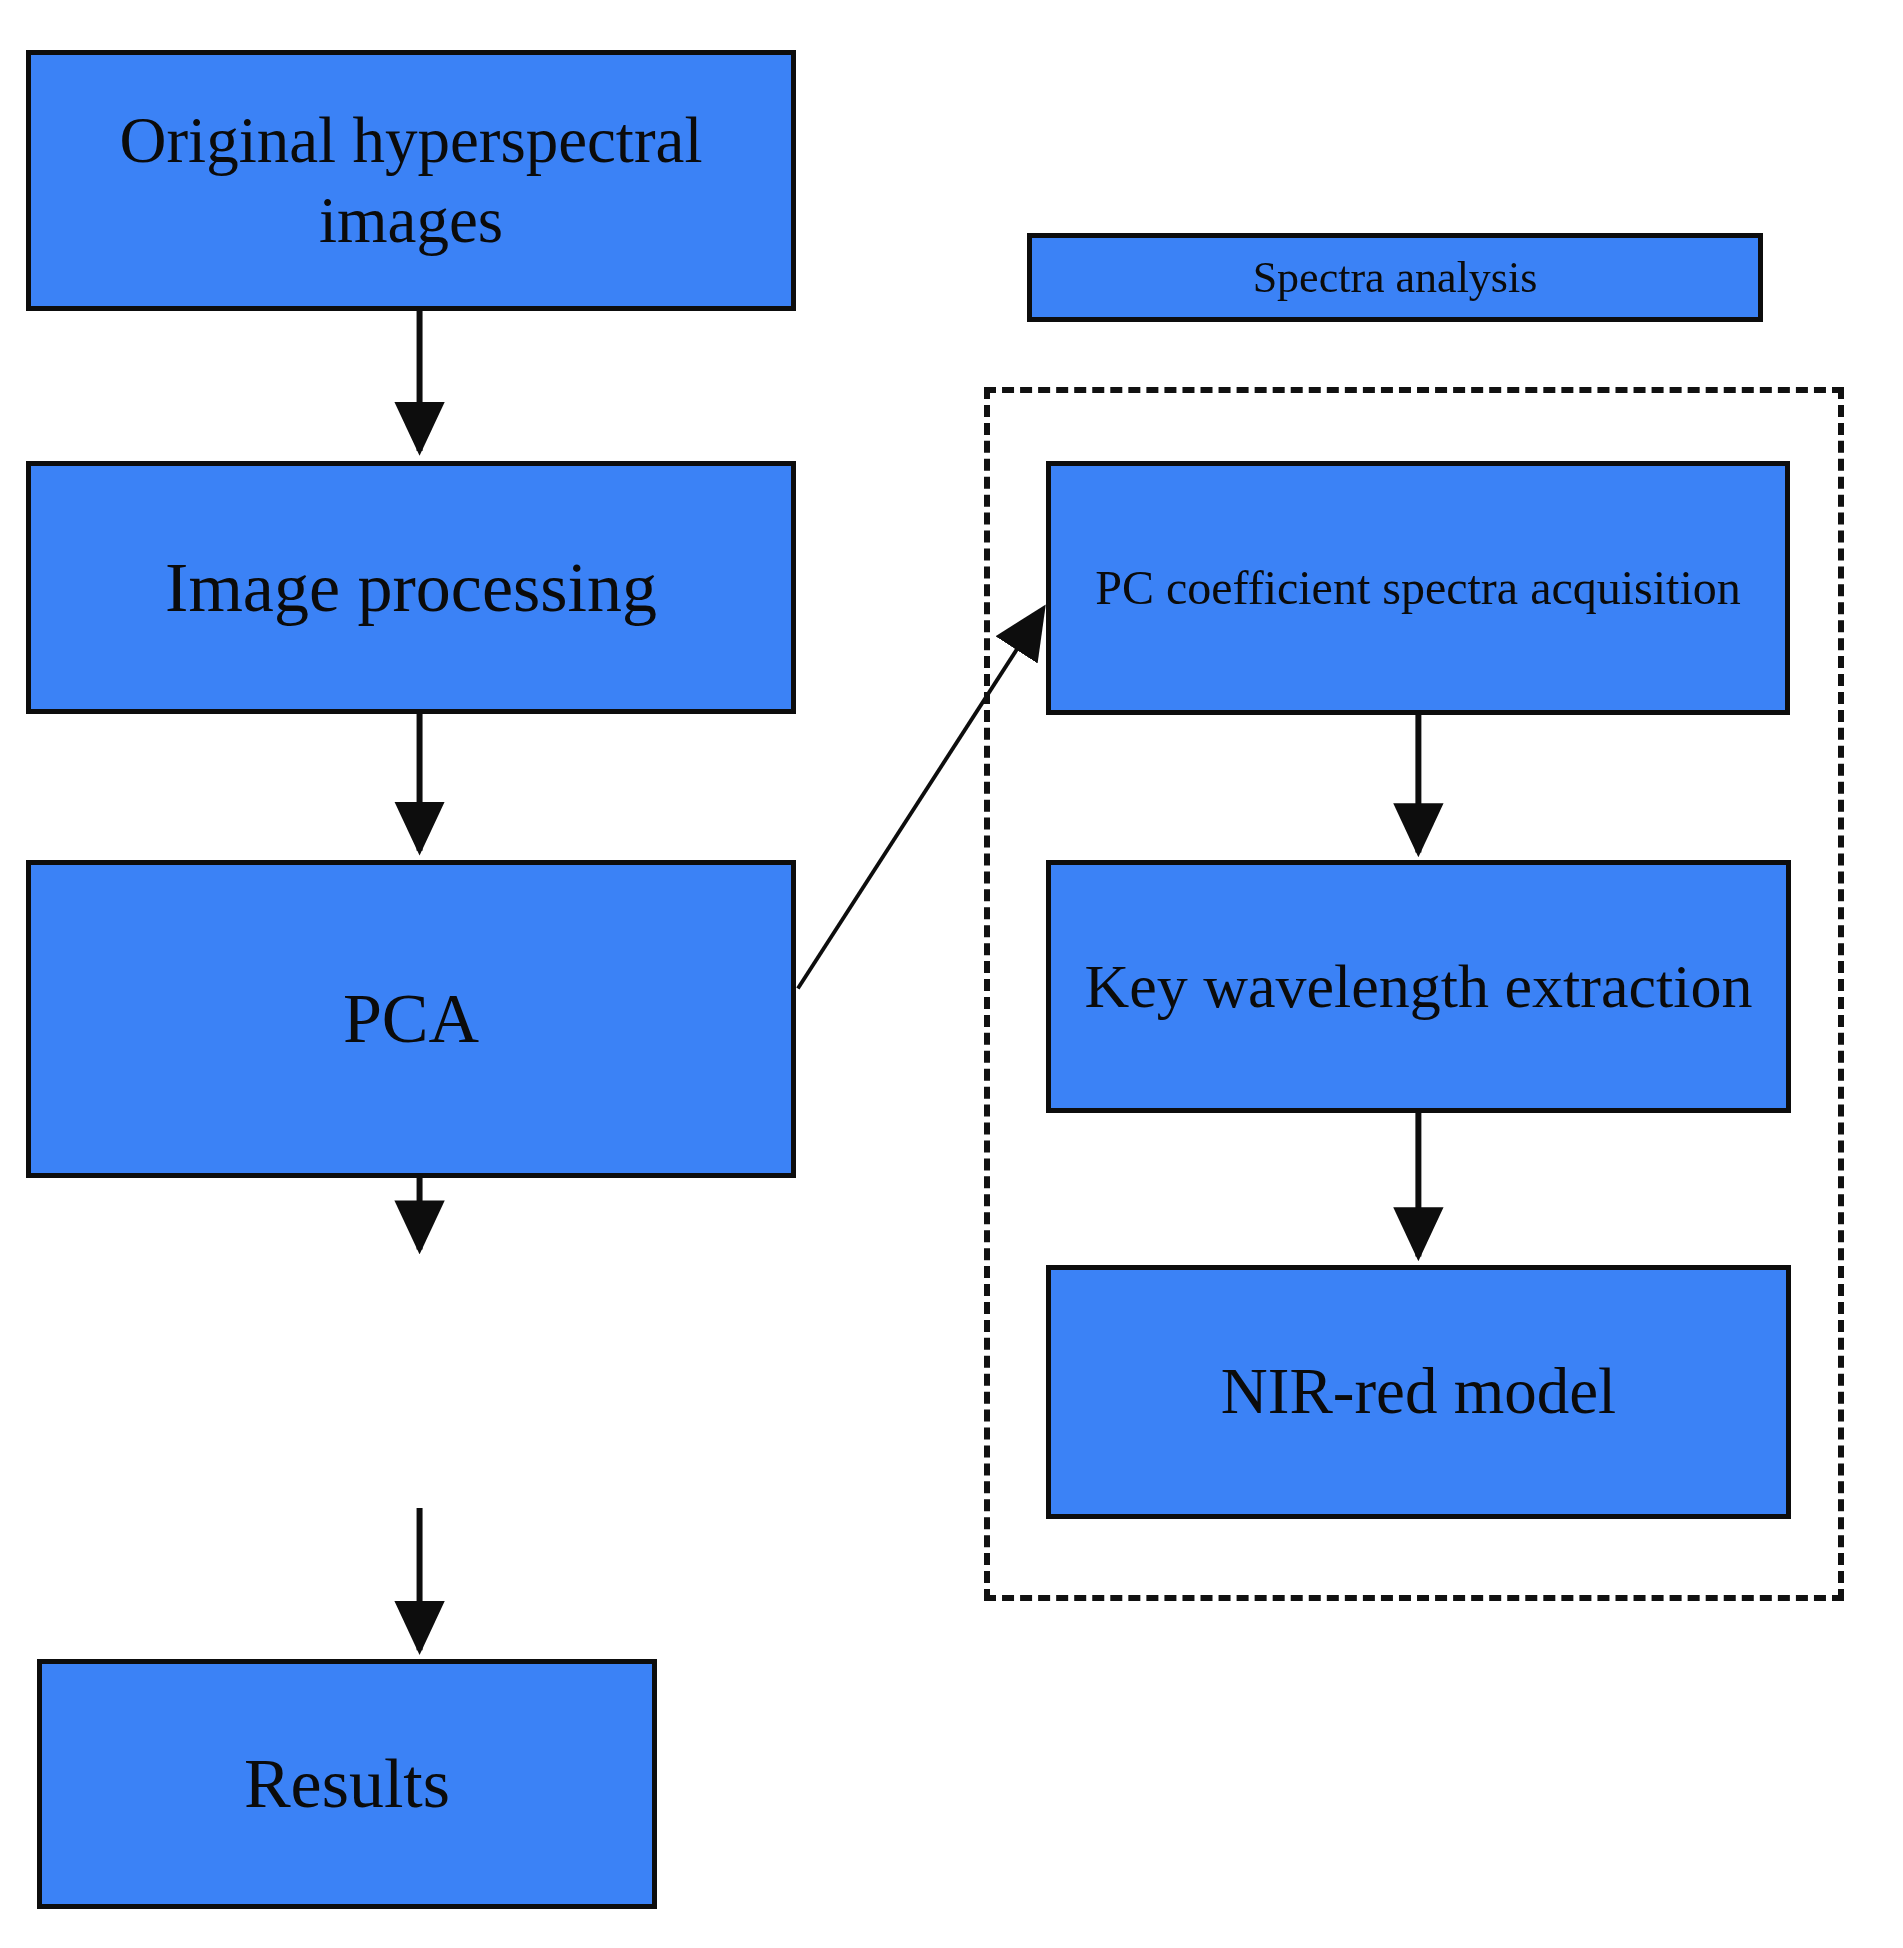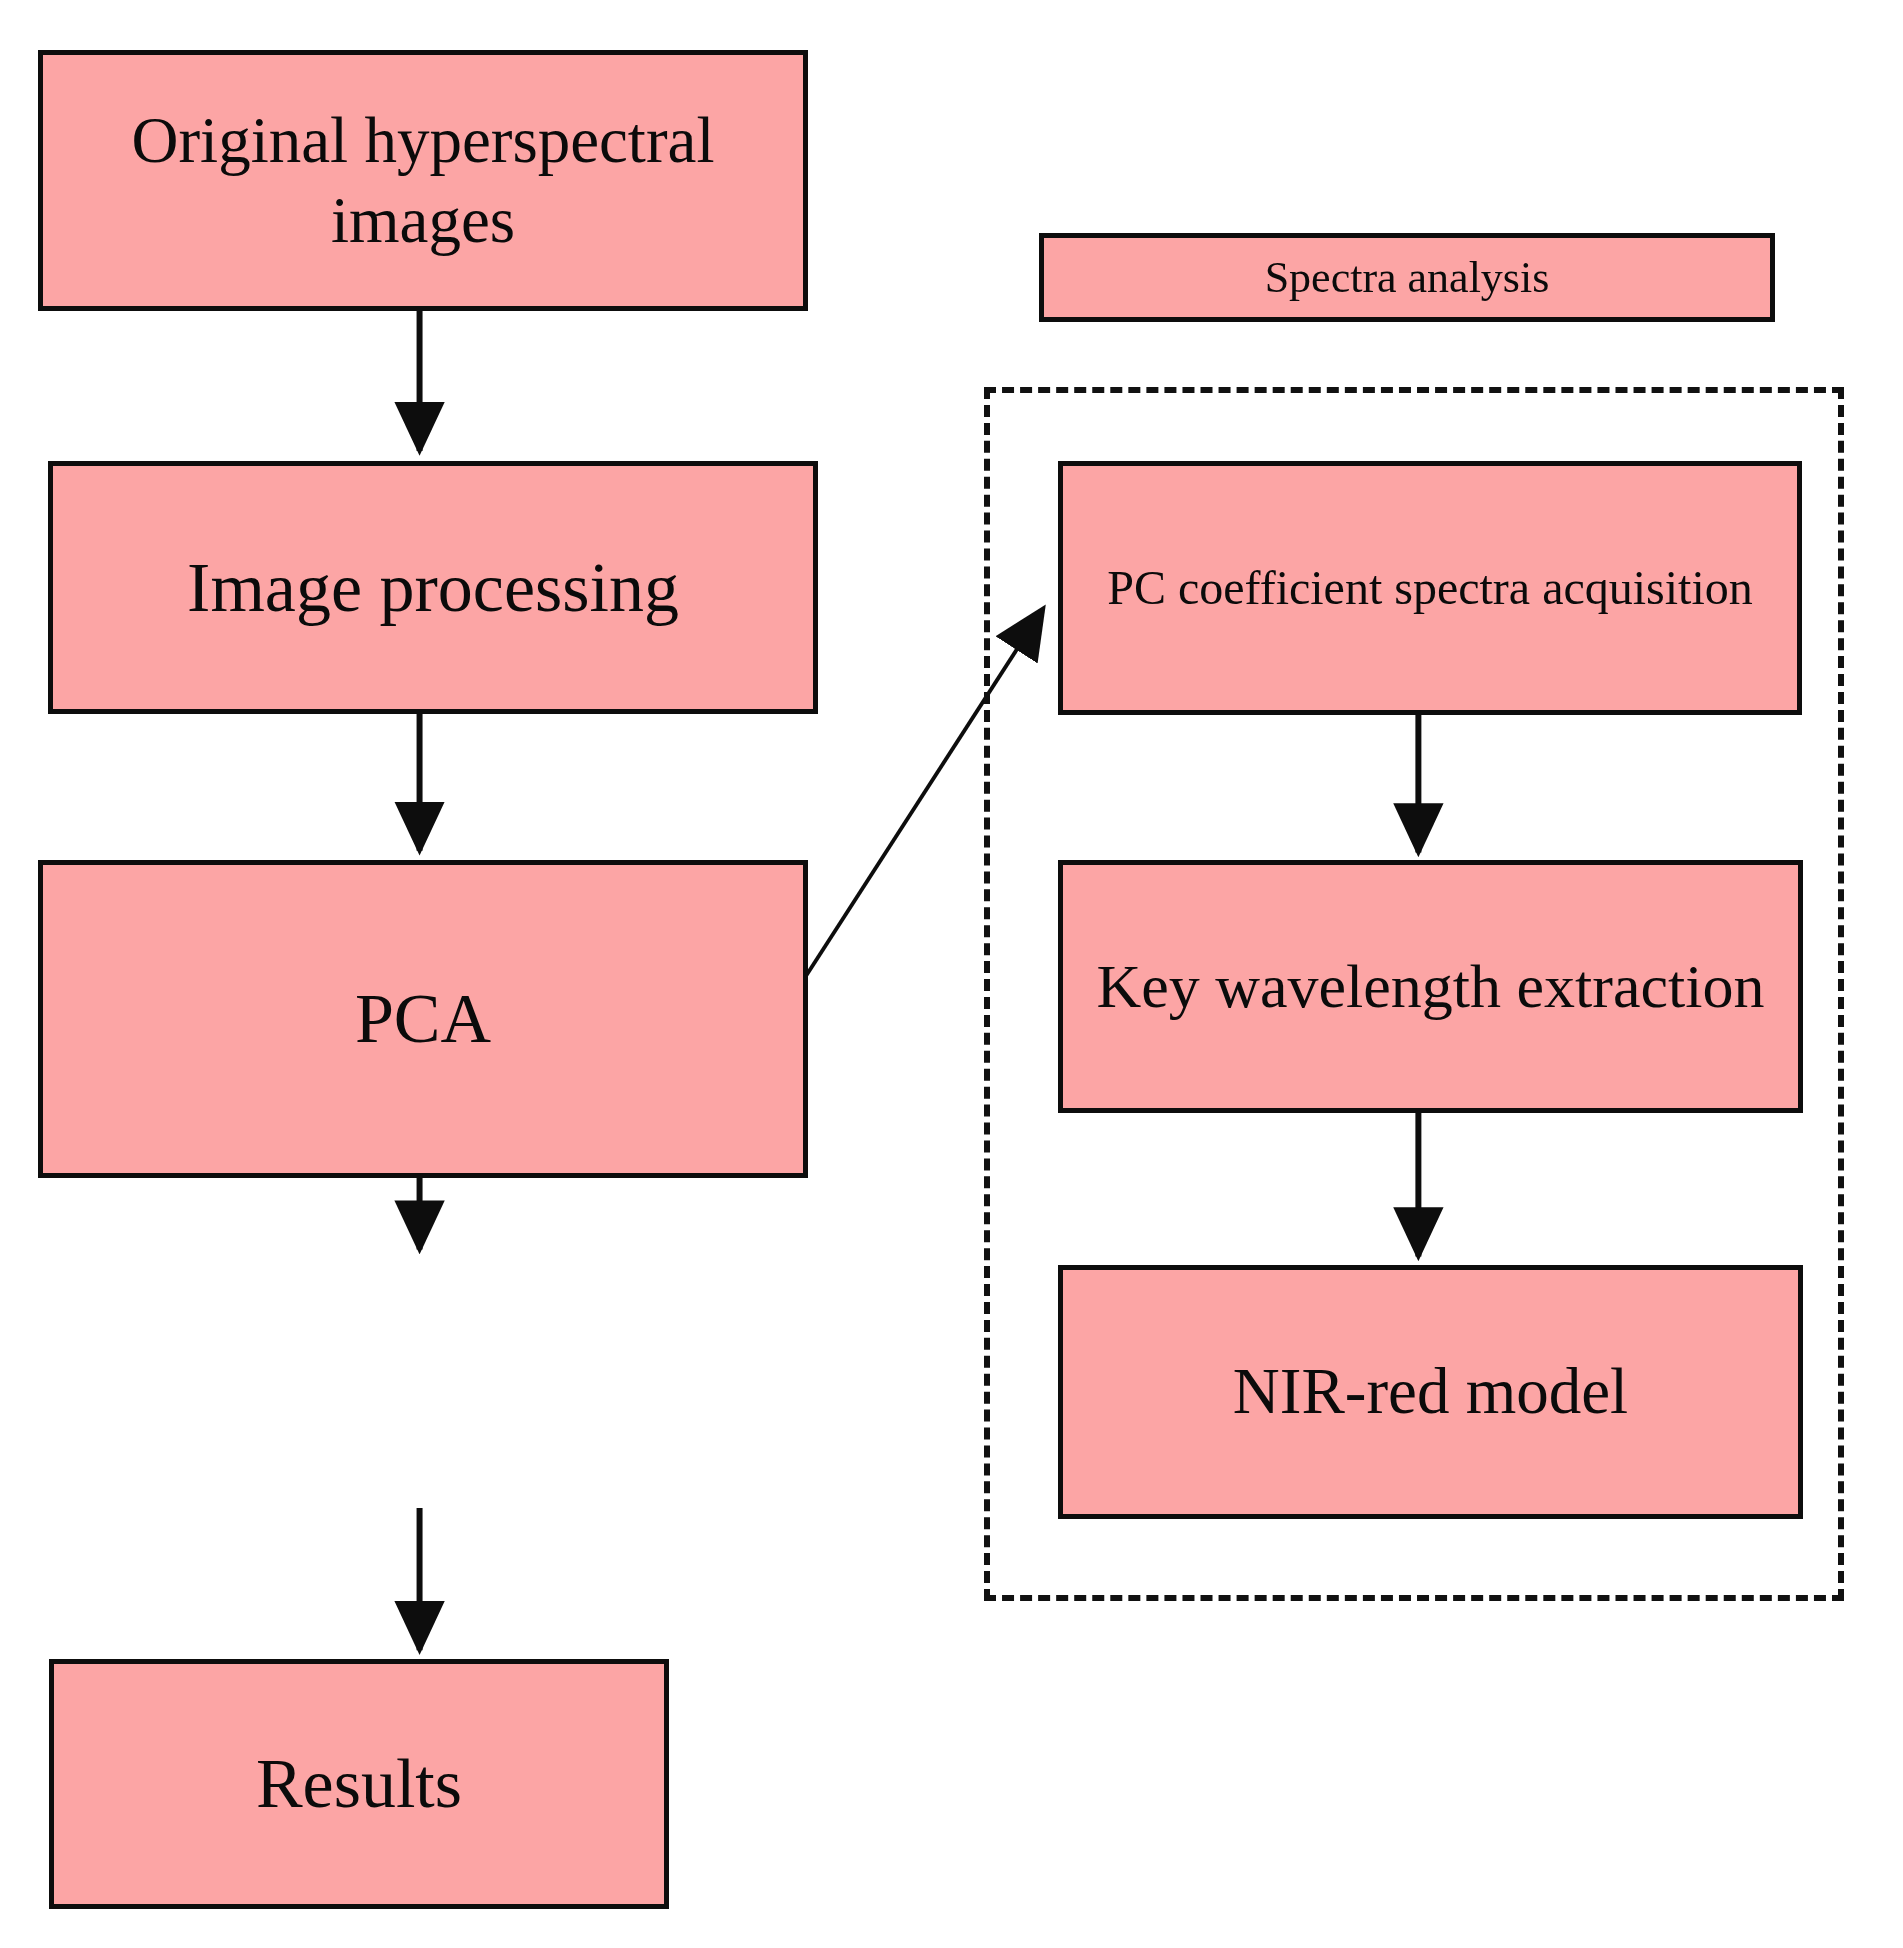--- a/index.html
+++ b/index.html
@@ -14,39 +14,38 @@
   #canvas {
     position: relative;
     width: 1903px;
     height: 1948px;
     background: #ffffff;
     overflow: hidden;
   }
   .node {
     position: absolute;
     box-sizing: border-box;
-    background: #fca5a5;
+    background: #3b82f6;
     border: 5.1px solid #0d0d0d;
     display: flex;
     align-items: center;
     justify-content: flex-start;
     text-align: center;
     color: #0b0b0b;
     line-height: 1.22;
-    margin-left: 12px;
   }
   .node .label {
     display: block;
     width: 100%;
     padding: 0 13.7px;
     box-sizing: border-box;
   }
   
   #node-original      { left: 26px;   top: 50px;   width: 770px; height: 261px; font-size: 65px; }
-  #node-imageproc     { left: 36px;   top: 461px;  width: 770px; height: 253px; font-size: 70px; }
+  #node-imageproc     { left: 26px;   top: 461px;  width: 770px; height: 253px; font-size: 70px; }
   #node-pca           { left: 26px;   top: 860px; width: 770px; height: 318px; font-size: 70px; }
   #node-correlation   { left: 26px;   top: 1258px; width: 770px; height: 250px; font-size: 65px; }
   #node-results       { left: 37px;   top: 1659px; width: 620px; height: 250px; font-size: 70px; }
 
   #node-spectra       { left: 1027px; top: 233px;  width: 736px; height: 89px; font-size: 44px; border-width: 5.1px; }
   #node-pccoef        { left: 1046px; top: 461px;  width: 744px; height: 254px; font-size: 48px; }
   #node-keywave       { left: 1046px; top: 860px; width: 745px; height: 253px; font-size: 62px; }
   #node-nirred        { left: 1046px; top: 1265px; width: 745px; height: 254px; font-size: 65px; }
 
   #dashed-group {

